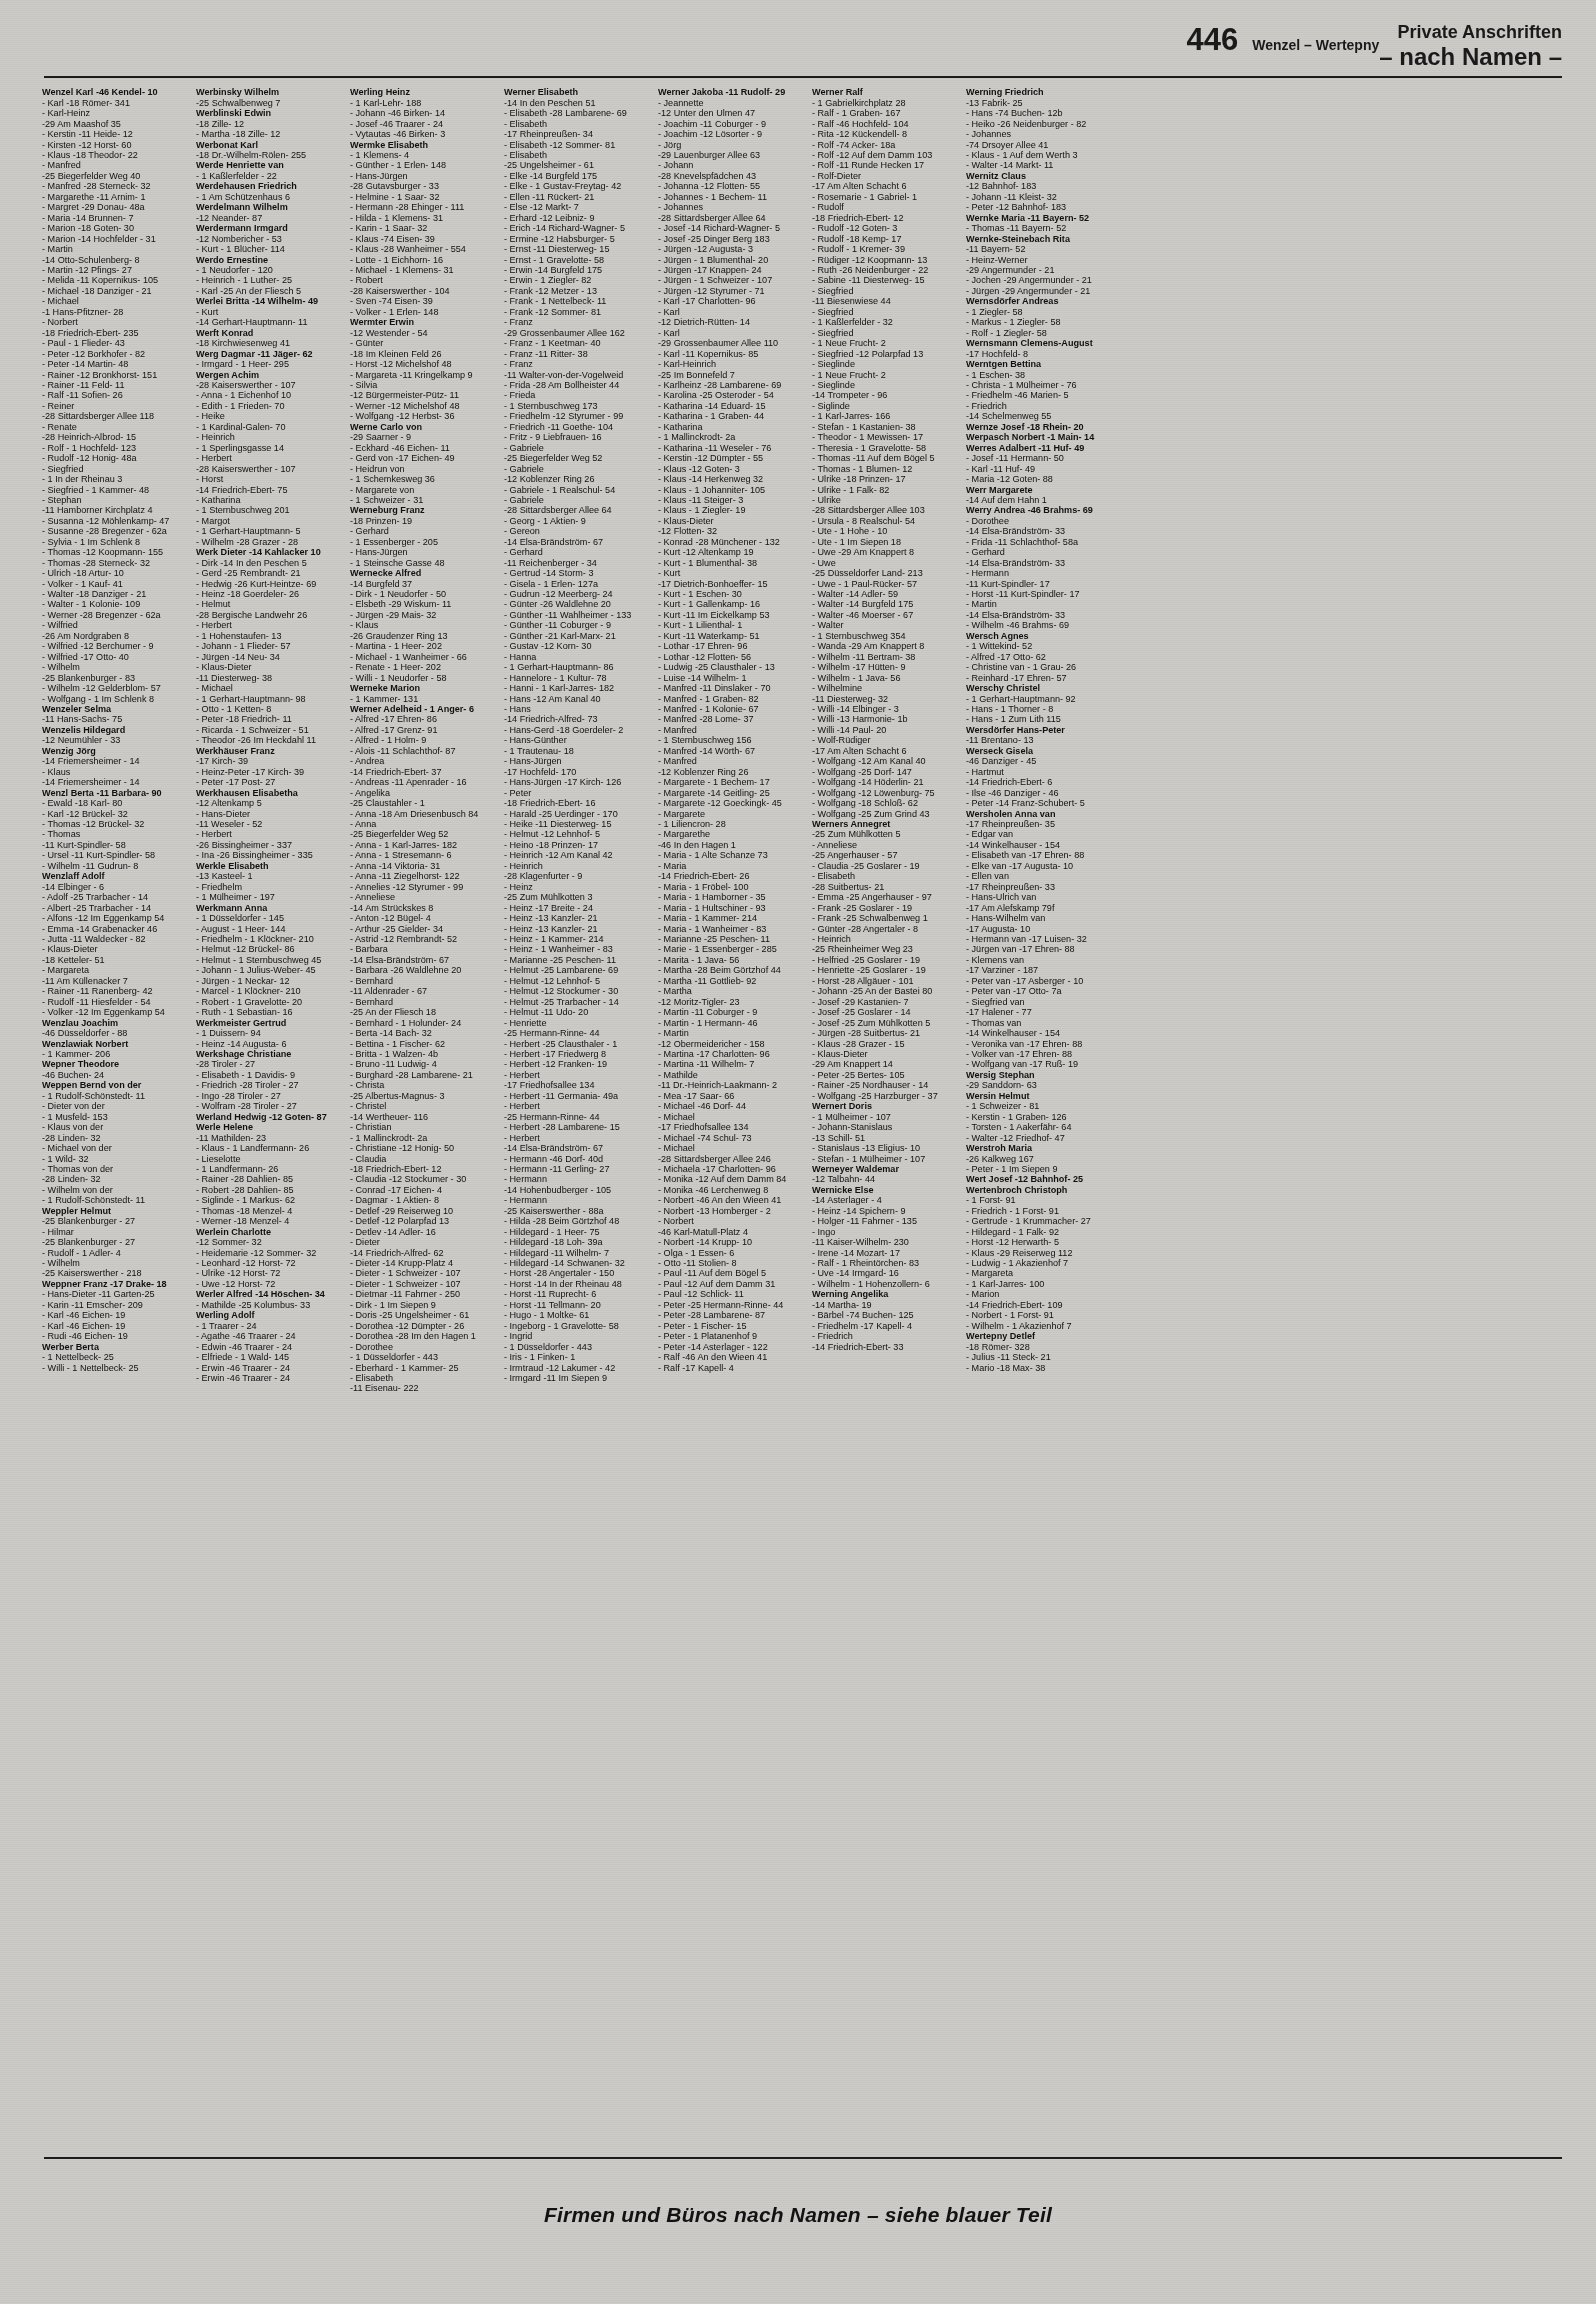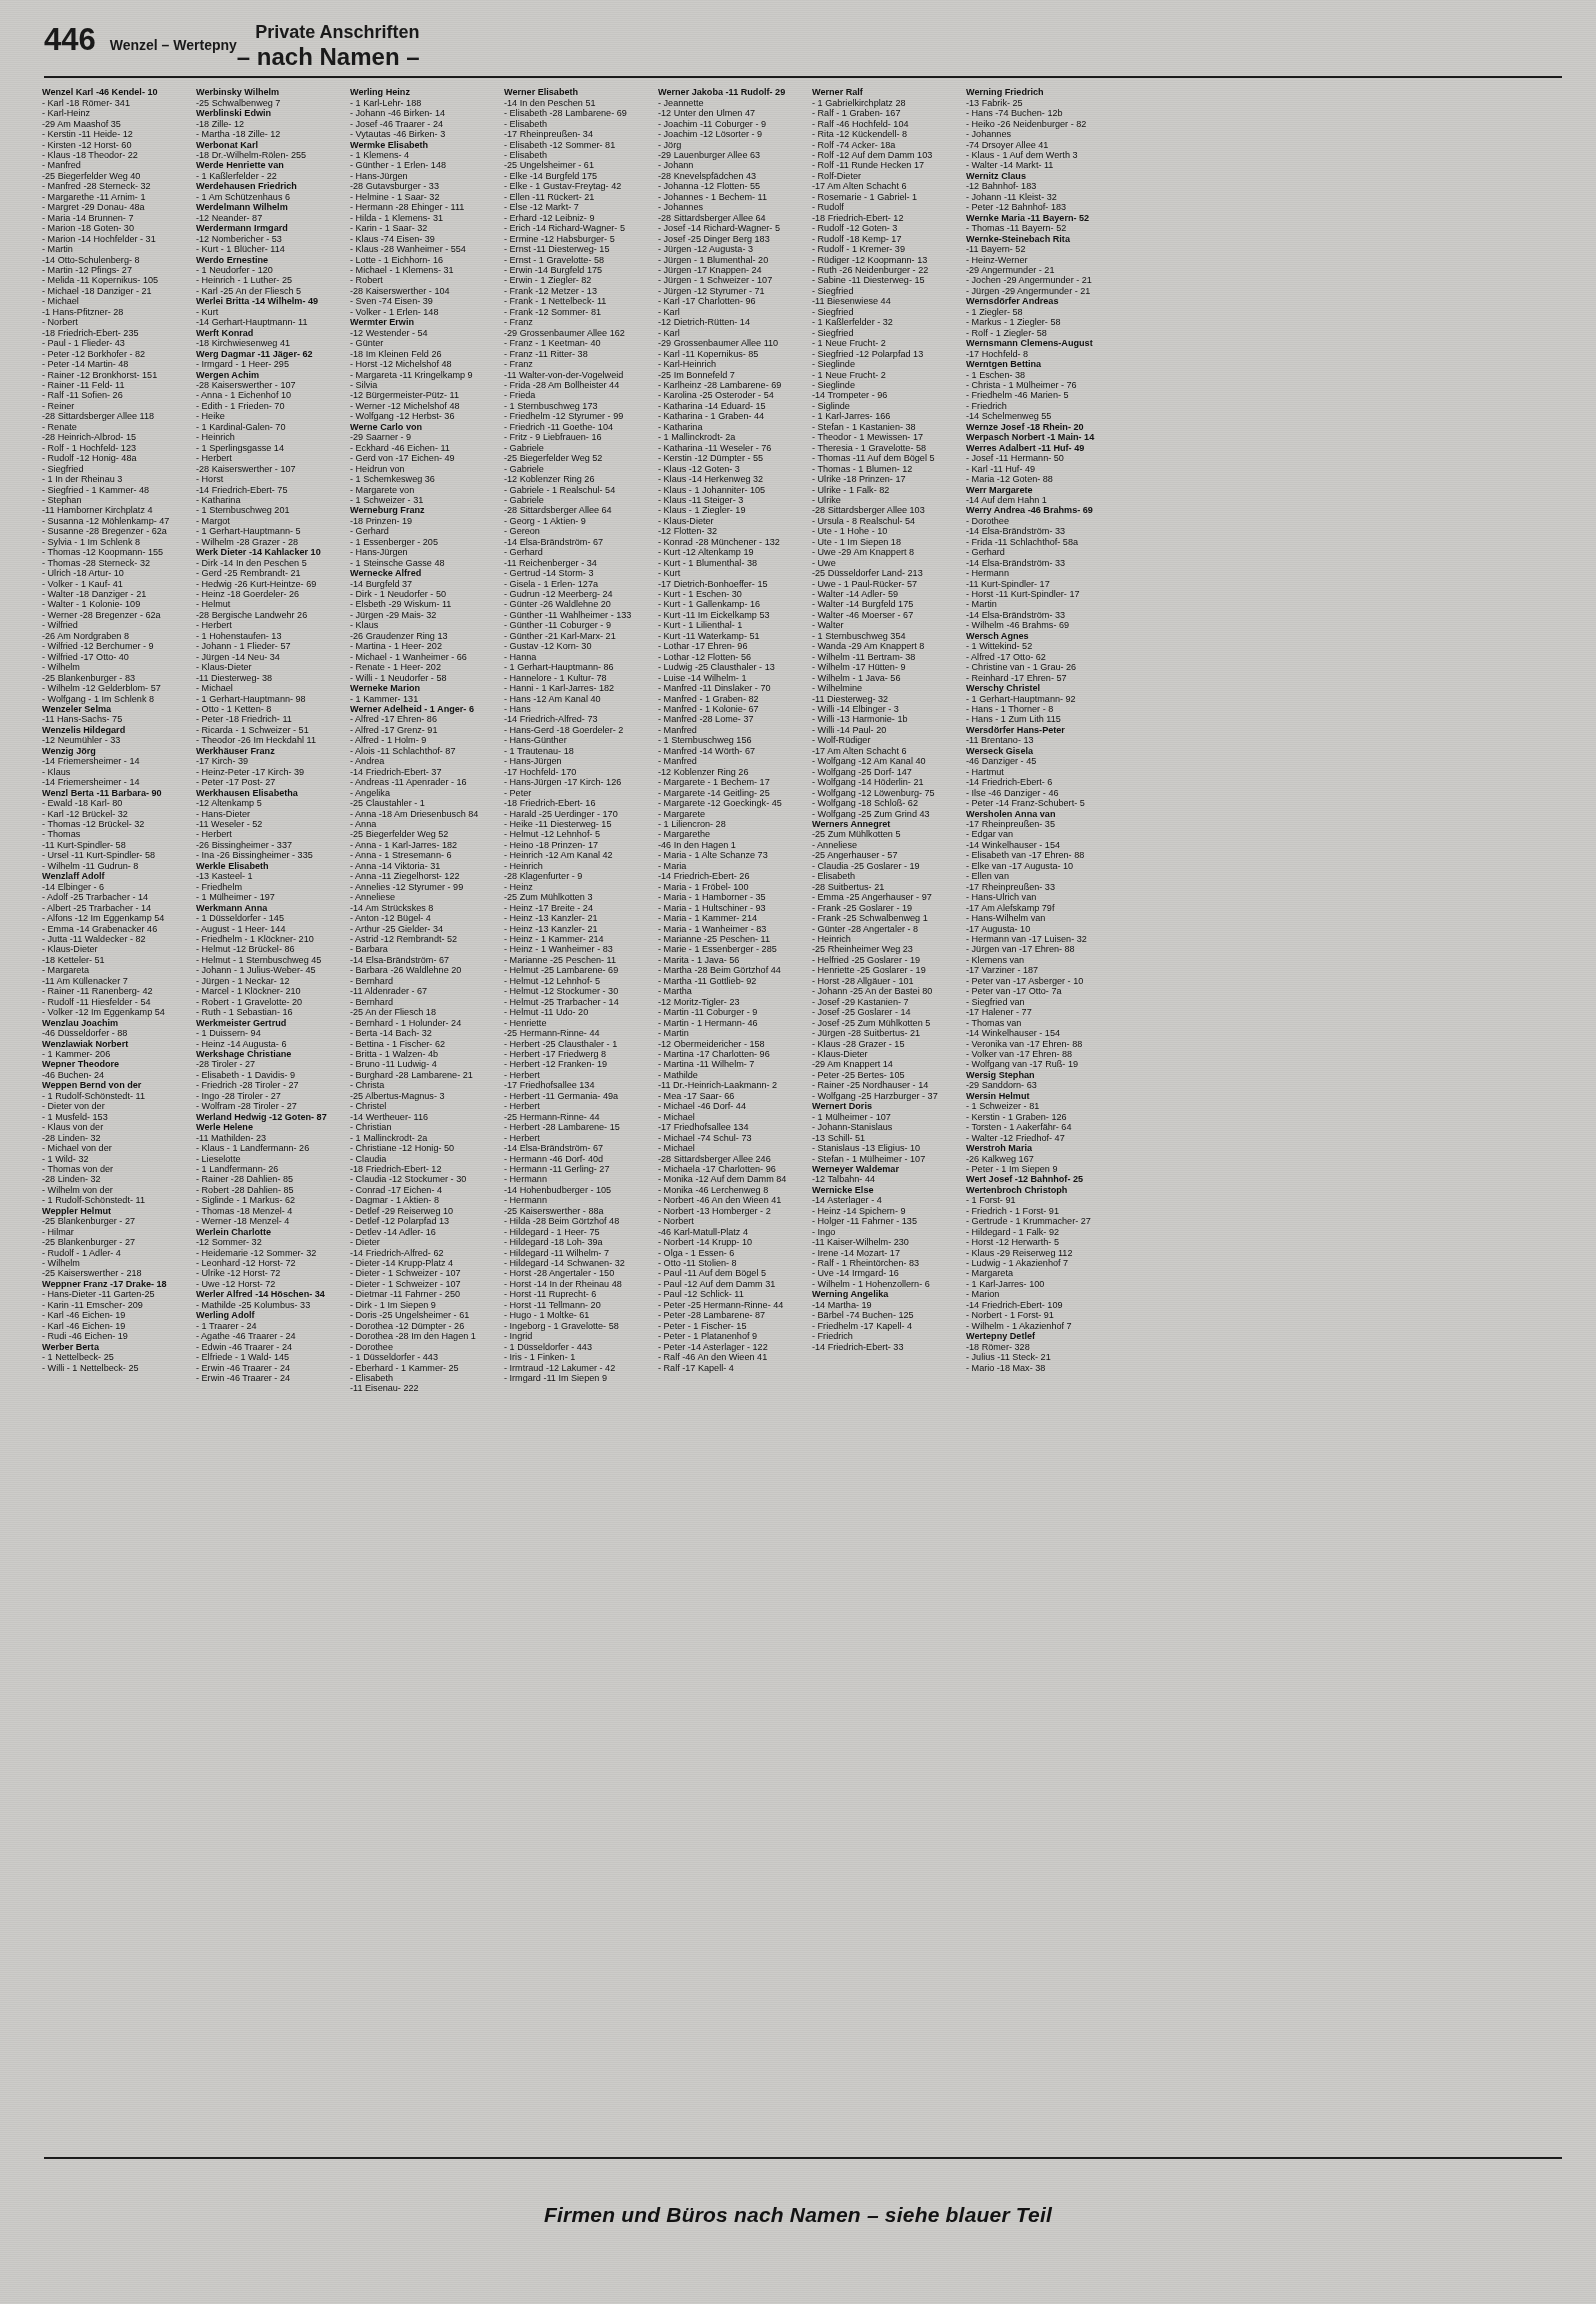--- a/index.html
+++ b/index.html
@@ -28,21 +28,21 @@
     top: 0; left: 0; right: 0; bottom: 0;
     background:
       repeating-linear-gradient(0deg, rgba(255,255,255,0.05) 0px, rgba(255,255,255,0.05) 1px, rgba(0,0,0,0.02) 1px, rgba(0,0,0,0.02) 2px);
     pointer-events: none;
     z-index: 2;
   }
   .header {
     position: relative;
     z-index: 3;
     display: flex;
-    justify-content: flex-start;
+    justify-content: flex-end;
     align-items: flex-start;
     padding: 22px 34px 0 44px;
   }
   .header-left {
     display: flex;
     align-items: baseline;
     gap: 14px;
   }
   .page-number {
     font-size: 31px;

